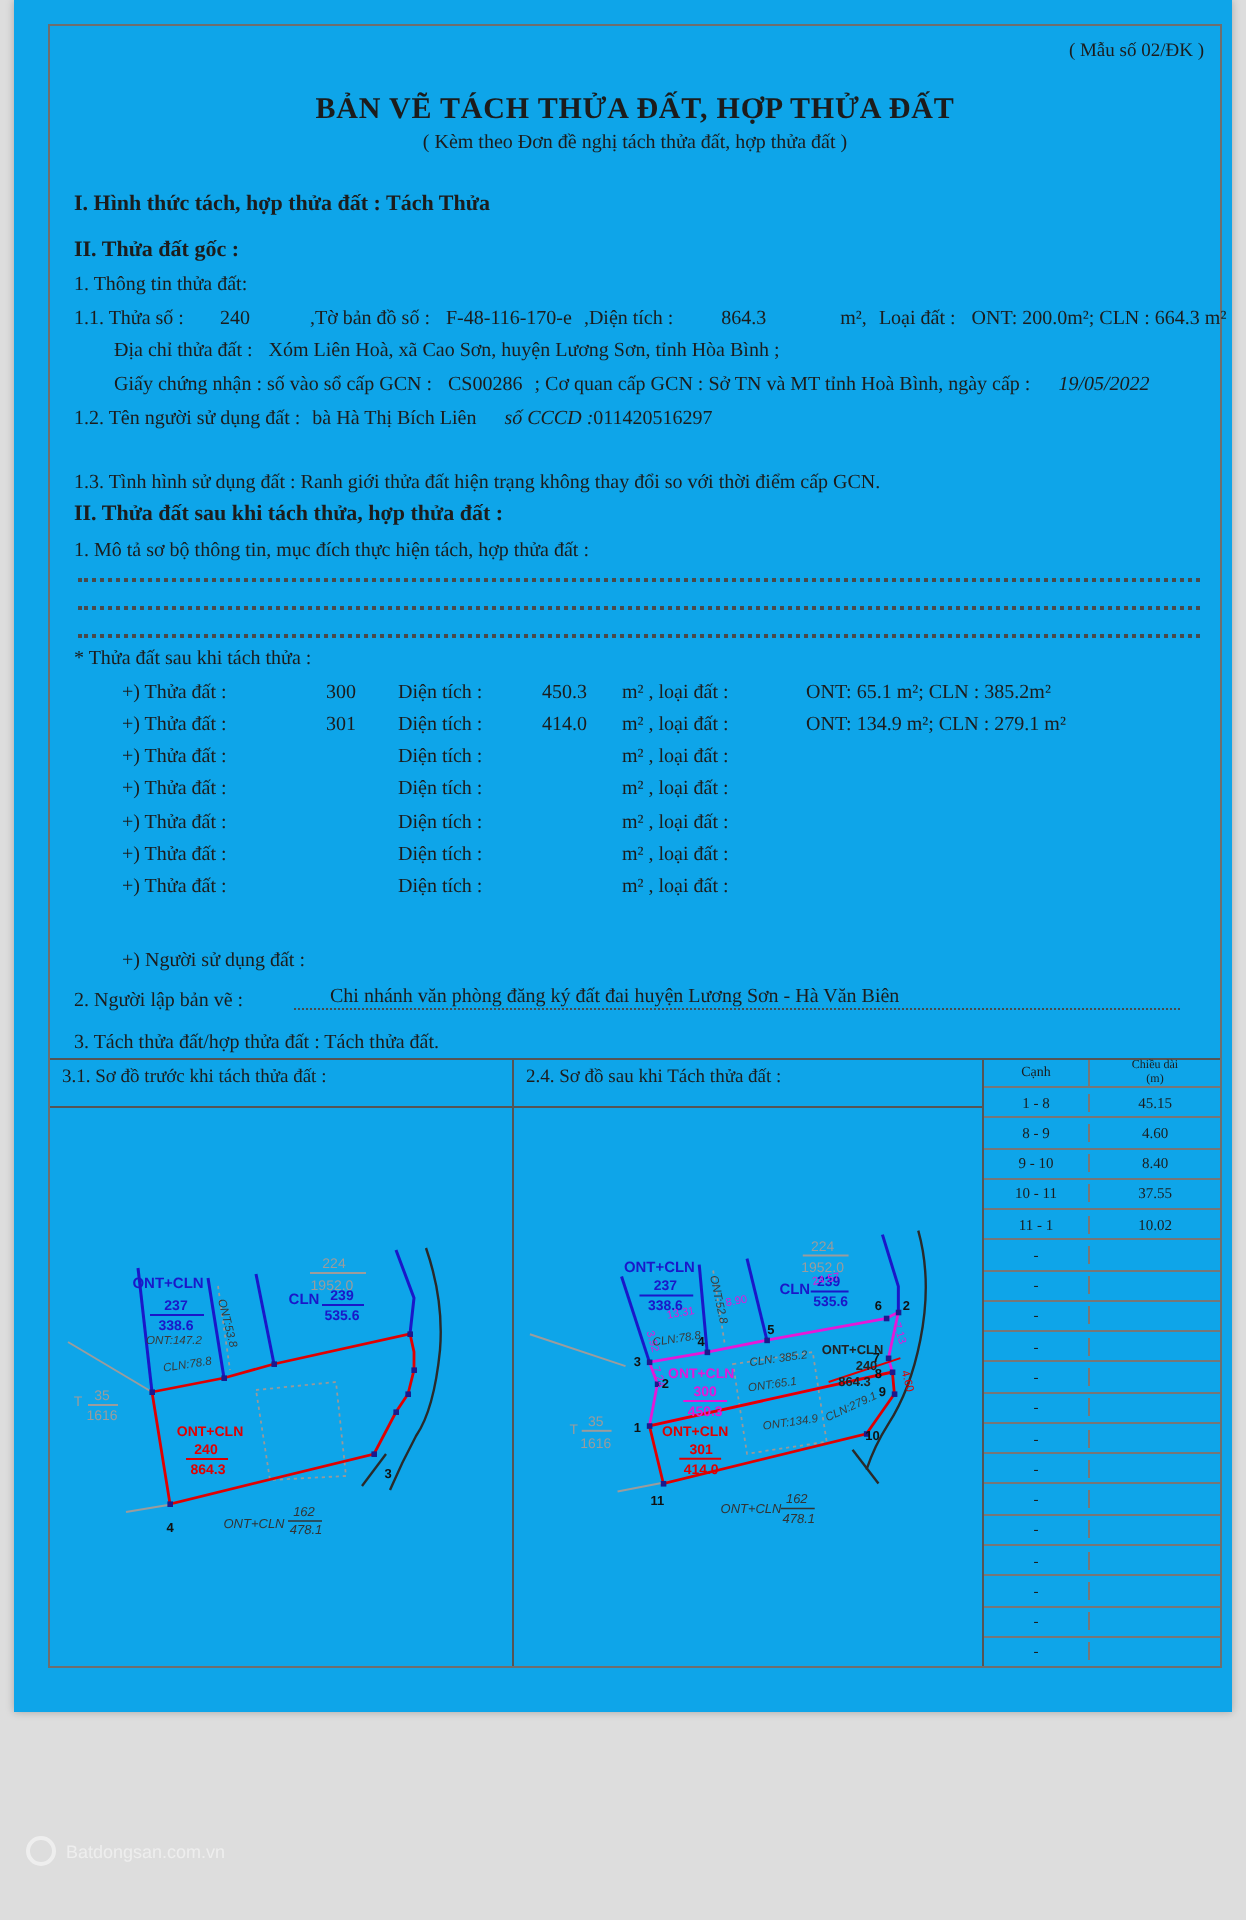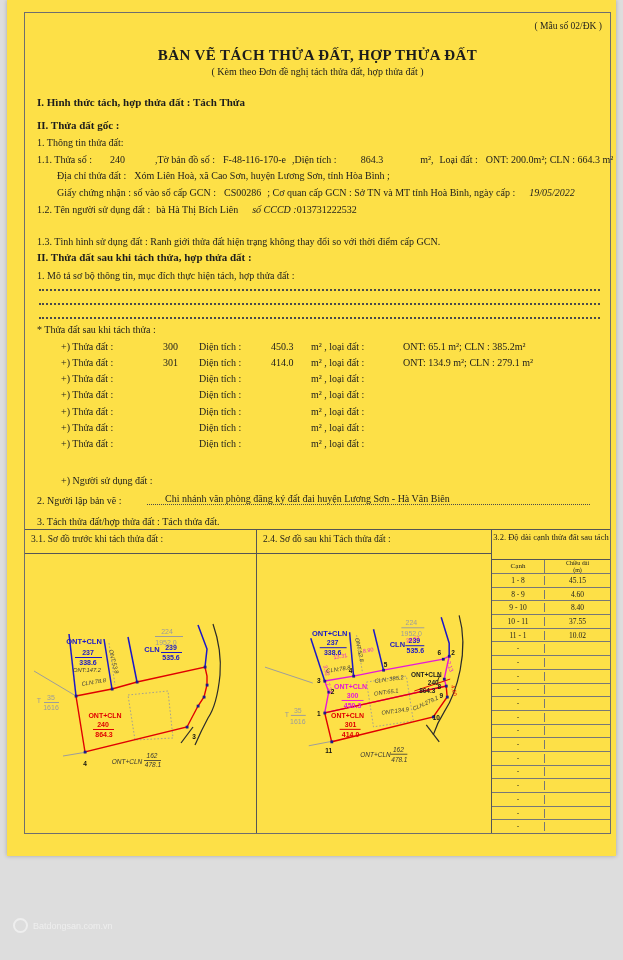--- a/index.html
+++ b/index.html
@@ -1,18 +1,18 @@
 <!DOCTYPE html>
 <html><head>
 <meta charset="utf-8">
 <style>
   html,body{margin:0;padding:0;background:#e3e3e3;}
   .stage{position:relative;width:623px;height:960px;background:#dddddd;overflow:hidden;
          font-family:"Liberation Serif","DejaVu Serif",serif;color:#1c1c1c;}
-  .page{position:absolute;left:7px;top:0;width:609px;height:856px;background:#fde047;
+  .page{position:absolute;left:7px;top:0;width:609px;height:856px;background:#0ea5e9;
         box-shadow:0 0 4px rgba(0,0,0,.25);}
   .frame{position:absolute;left:17px;top:12px;width:585px;height:820px;border:1px solid #6e6e6e;}
   .ln{position:absolute;left:12px;right:8px;font-size:10px;white-space:nowrap;line-height:13px;}
   .form-no{position:absolute;top:8px;right:8px;font-size:9.5px;}
   .title{position:absolute;top:34px;left:0;right:0;text-align:center;font-size:15px;font-weight:bold;letter-spacing:.4px;}
   .subtitle{position:absolute;top:53px;left:0;right:0;text-align:center;font-size:10px;}
   .h{font-size:11px;font-weight:bold;}
   .ind1{left:32px;}
   .ind2{left:36px;}
   .dotted{position:absolute;left:14px;right:10px;border-top:2px dotted #4a4a4a;height:0;}
@@ -88,21 +88,21 @@
       <div class="ln" style="top:140px">
         <span>1.1. Thửa số :</span><span class="sp-a">240</span><span class="sp-b">,Tờ bản đồ số :</span><span class="sp-c">F-48-116-170-e</span><span class="sp-d">,Diện tích :</span><span class="sp-e">864.3</span><span class="sp-f">m²,</span><span class="sp-d">Loại đất :</span><span class="sp-c">ONT: 200.0m²; CLN : 664.3 m²</span>
       </div>
       <div class="ln ind1" style="top:156px">
         <span>Địa chỉ thửa đất :</span><span class="sp-c">Xóm Liên Hoà, xã  Cao Sơn, huyện Lương Sơn, tỉnh Hòa Bình ;</span>
       </div>
       <div class="ln ind1" style="top:173px">
         <span>Giấy chứng nhận : số vào sổ cấp GCN :</span><span class="sp-c">CS00286</span><span class="sp-d">; Cơ quan cấp GCN : Sở TN và MT tỉnh Hoà Bình, ngày cấp :</span><span class="sp-h">19/05/2022</span>
       </div>
       <div class="ln" style="top:190px">
-        <span>1.2. Tên người sử dụng đất :</span><span class="sp-d">bà Hà Thị Bích Liên</span><span class="sp-h">số CCCD :</span><span>013731222532</span>
+        <span>1.2. Tên người sử dụng đất :</span><span class="sp-d">bà Hà Thị Bích Liên</span><span class="sp-h">số CCCD :</span><span>011420516297</span>
       </div>
       <div class="ln" style="top:222px">1.3. Tình hình sử dụng đất : Ranh giới thửa đất hiện trạng không thay đổi so với thời điểm cấp GCN.</div>
 
       <div class="ln h" style="top:238px">II. Thửa đất sau khi tách thửa, hợp thửa đất :</div>
       <div class="ln" style="top:256px">1. Mô tả sơ bộ thông tin, mục đích thực hiện tách, hợp thửa đất :</div>
       <div class="dotted" style="top:276px"></div>
       <div class="dotted" style="top:290px"></div>
       <div class="dotted" style="top:304px"></div>
       <div class="ln" style="top:310px">* Thửa đất sau khi tách thửa :</div>
 
@@ -318,21 +318,20 @@
               <text class="tv" x="182" y="126">7</text>
               <text class="tv" x="183" y="134">8</text>
               <text class="tv" x="185" y="143">9</text>
               <text class="tv" x="180" y="165">10</text>
               <text class="tv" x="72" y="198">11</text>
             </g>
           </svg>
         </div>
 
         <div class="col colR">
-          <div class="etab-title">3.2. Độ dài cạnh thửa đất sau tách</div>
           <div class="ehead">
             <div class="ec1">Cạnh</div>
             <div class="ec2">
               <div>Chiều dài</div>
               <div>(m)</div>
             </div>
           </div>
           <div class="erows">
             <div class="etr">
                 <div class="ec1">1 - 8</div>

